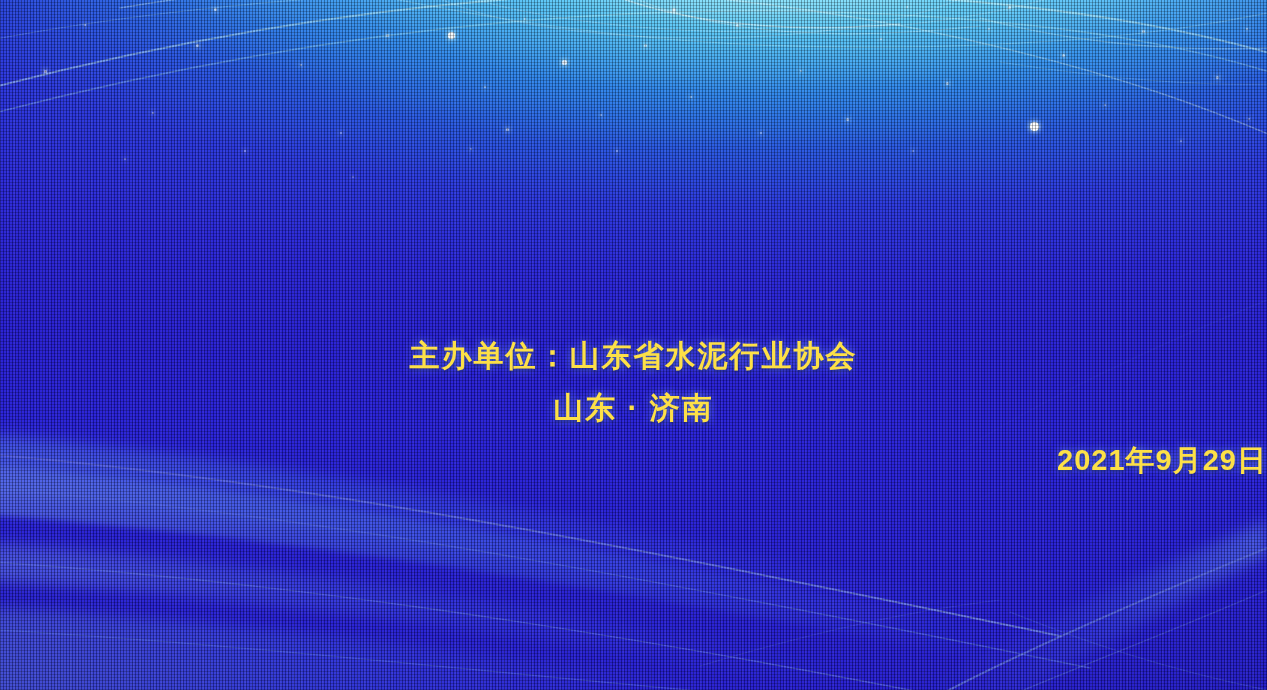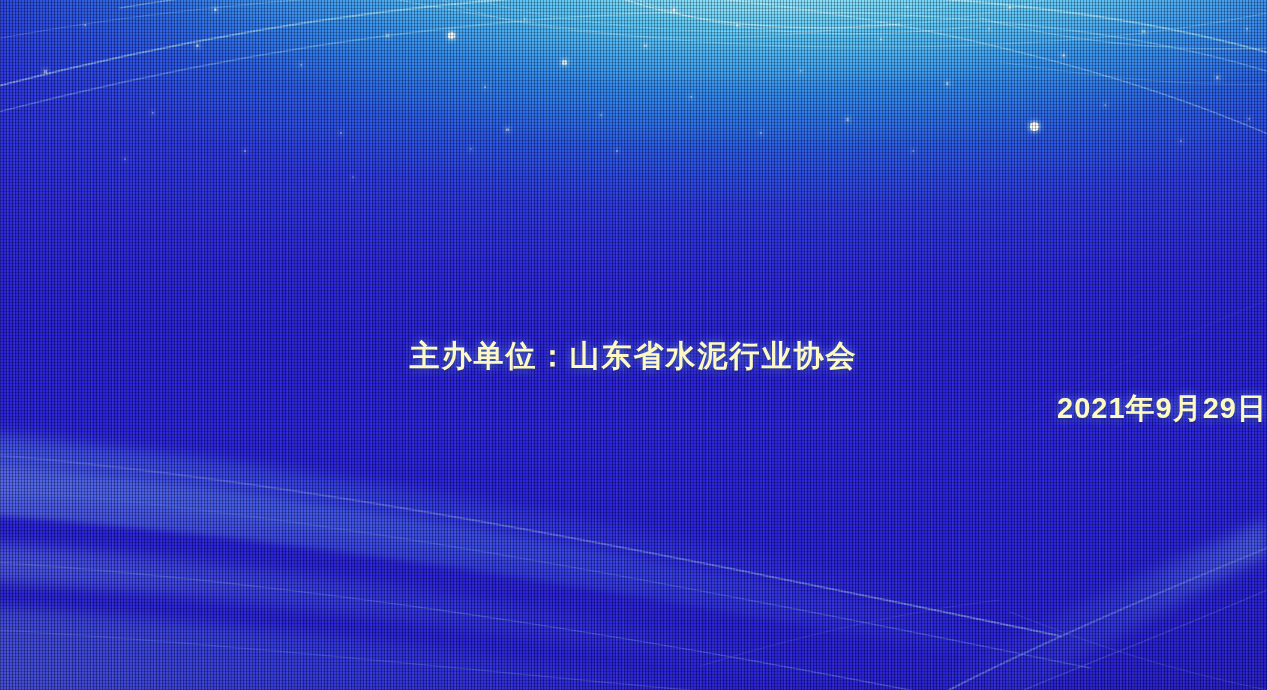--- a/index.html
+++ b/index.html
@@ -114,21 +114,21 @@
     -webkit-text-fill-color: transparent;
     filter: drop-shadow(0 0 14px rgba(120,200,255,0.55)) drop-shadow(0 2px 2px rgba(10,10,90,0.55));
   }
 
   #subtitle-block {
     position: absolute;
     top: 330px;
     left: 0;
     right: 0;
     text-align: center;
-    color: #fef9c3;
+    color: #fde047;
     font-weight: bold;
     text-shadow: 0 0 10px rgba(150,215,255,0.55), 0 2px 3px rgba(6,8,80,0.55);
   }
   .sub-line { font-size: 30px; line-height: 52px; letter-spacing: 2px; white-space: nowrap; }
   .sub-line.date { font-size: 29px; letter-spacing: 1px; text-align: right; }
 </style>
 </head>
 <body>
 
 <div id="stage">
@@ -262,17 +262,18 @@
   <div class="layer" id="bg-vignette"></div>
   <div class="layer" id="bg-led"></div>
   <div class="layer" id="bg-scan"></div>
 
   <div id="content">
 
     <div id="headline" style="font-size: 70.7px;">山东水泥行业常态化错峰生产工作会议</div>
 
     <div id="subtitle-block">
       <div class="sub-line">主办单位：山东省水泥行业协会</div>
+      <div class="sub-line">山东 · 济南</div>
       <div class="sub-line date">2021年9月29日</div>
     </div>
 
   </div>
 </div>
 
 </body></html>

